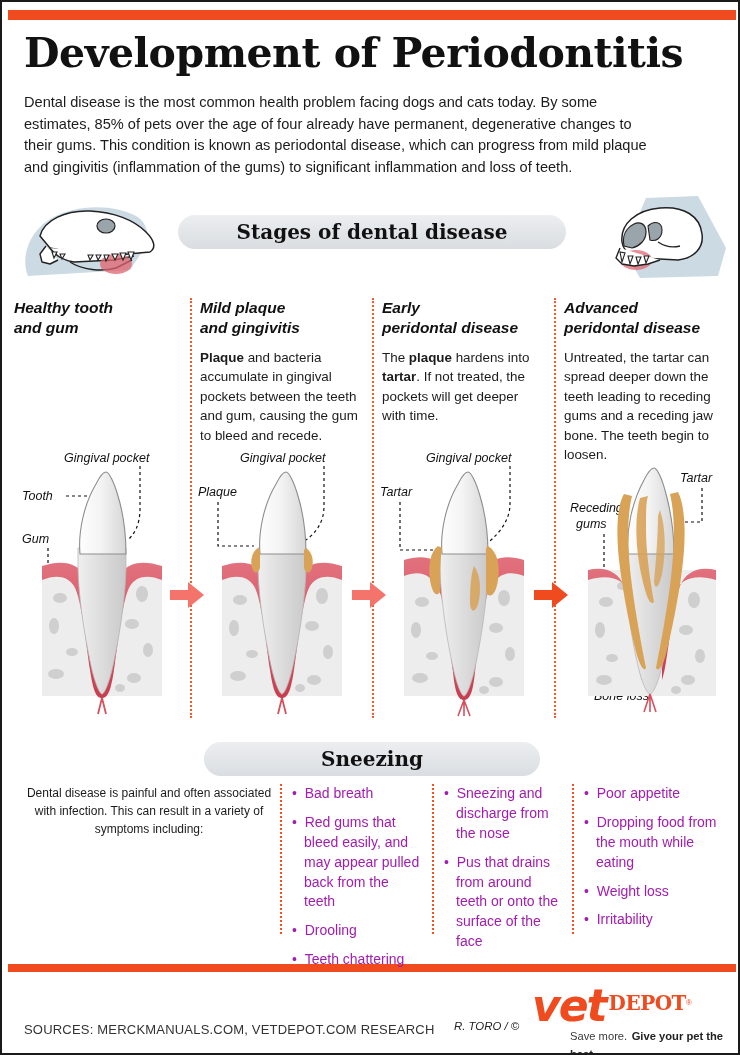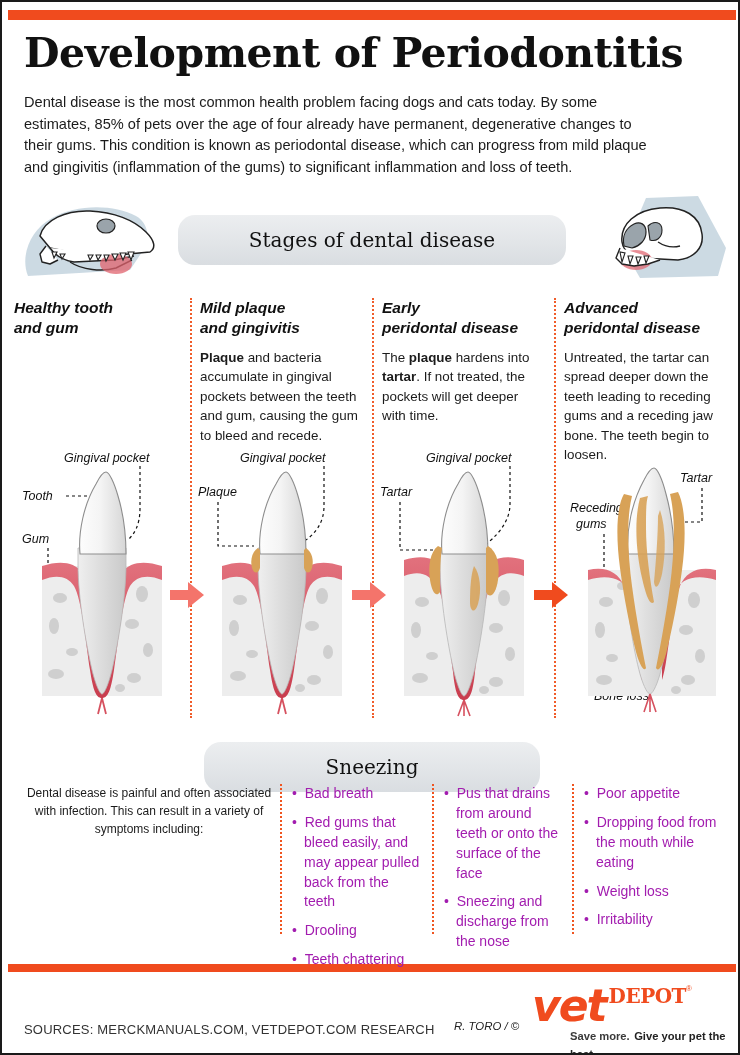--- a/index.html
+++ b/index.html
@@ -19,24 +19,24 @@
   .intro{
     position:absolute;left:22px;top:90px;width:636px;
     font-size:14.6px;line-height:1.48;color:#1b1b1b;
   }
 
   
   .skull-dog{position:absolute;left:8px;top:188px;width:170px;height:98px;}
   .skull-cat{position:absolute;left:600px;top:188px;width:138px;height:98px;}
 
   .banner{
-    position:absolute;height:50px;border-radius:17px;
+    position:absolute;height:34px;border-radius:17px;
     background:linear-gradient(180deg,#eceef0 0%,#e2e5e8 55%,#d9dde1 100%);
     display:flex;align-items:center;justify-content:center;
-    font-family:"DejaVu Serif",serif;font-weight:normal;color:#111;text-align:right;
+    font-family:"DejaVu Serif",serif;font-weight:bold;color:#111;text-align:right;
   }
   #stages-banner{left:176px;top:213px;width:388px;font-size:20px;}
   #symptoms-banner{left:202px;top:740px;width:336px;font-size:20px;}
 
   
   .stages{position:absolute;left:8px;top:296px;width:724px;height:430px;}
   .divider{position:absolute;top:0;width:0;height:420px;
     border-left:2px dotted #f0541f;opacity:.95;}
   .col{position:absolute;top:0;}
   .col-head{
@@ -63,21 +63,21 @@
 
   
   .sources{position:absolute;left:22px;top:1020px;font-size:13px;
     letter-spacing:.2px;color:#333;}
   .credit{position:absolute;left:452px;top:1018px;font-size:11.4px;color:#222;font-style:italic;}
   .logo{position:absolute;left:530px;top:982px;width:200px;height:58px;}
   .logo-vet{font-family:"DejaVu Sans",sans-serif;font-weight:bold;font-style:italic;
     font-size:44px;color:#f04b1e;line-height:1;letter-spacing:-2px;}
   .logo-depot{font-family:"DejaVu Serif",serif;font-weight:bold;font-size:20px;
     color:#f04b1e;letter-spacing:-0.5px;}
-  .logo-tag{font-family:"Liberation Sans",sans-serif;font-size:11.2px;color:#3a3a3a;font-weight:bold;}
+  .logo-tag{font-family:"Liberation Sans",sans-serif;font-size:11.2px;color:#3a3a3a;}
 </style>
 </head>
 <body>
 
 <div class="page">
 
   <div class="topbar"></div>
   <div class="botbar"></div>
 
   <div class="title">Development of Periodontitis</div>
@@ -313,38 +313,38 @@
   <div class="sym" style="left:290px;width:130px;">
     <ul>
         <li>Bad breath</li>
         <li>Red gums that bleed easily, and may appear pulled back from the teeth</li>
         <li>Drooling</li>
         <li>Teeth chattering</li>
       </ul>
   </div>
   <div class="sym" style="left:442px;width:122px;">
     <ul>
+        <li>Sneezing and discharge from the nose</li>
         <li>Pus that drains from around teeth or onto the surface of the face</li>
-        <li>Sneezing and discharge from the nose</li>
       </ul>
   </div>
   <div class="sym" style="left:582px;width:140px;">
     <ul>
         <li>Poor appetite</li>
         <li>Dropping food from the mouth while eating</li>
         <li>Weight loss</li>
         <li>Irritability</li>
       </ul>
   </div>
 
   <div class="sources">SOURCES: MERCKMANUALS.COM, VETDEPOT.COM RESEARCH</div>
   <div class="credit">R. TORO / ©</div>
 
   <div class="logo">
-    <div style="display:flex;align-items:flex-start;">
+    <div style="display:flex;align-items:center;">
       <span class="logo-vet">vet</span>
       <span class="logo-depot" style="margin-left:3px;margin-bottom:7px;">DEPOT</span>
       <span style="font-size:8px;color:#f04b1e;margin-bottom:8px;">®</span>
     </div>
     <div style="margin-top:-2px;margin-left:38px;">
       <span class="logo-tag">Save more.</span>
       <span class="logo-tag" style="font-weight:bold;color:#222;">Give your pet the best.</span>
     </div>
   </div>
 

